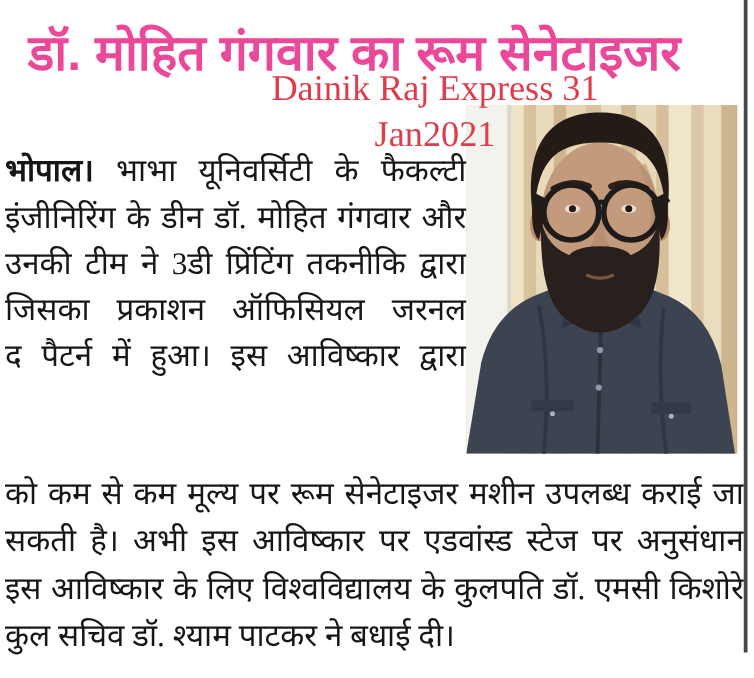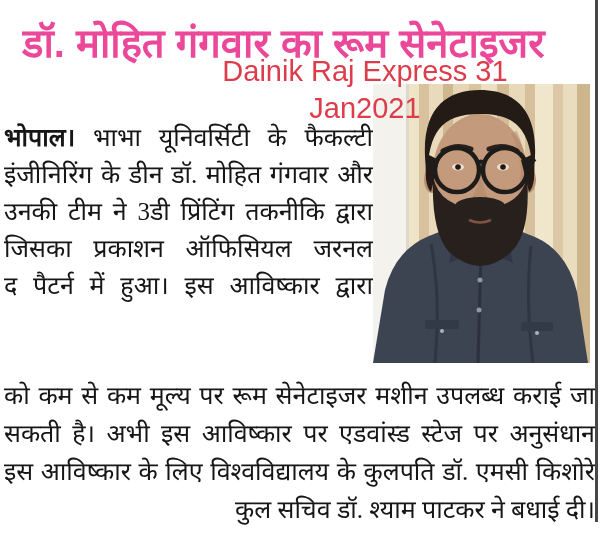--- a/index.html
+++ b/index.html
@@ -7,22 +7,22 @@
     position:relative; width:603px; height:542px; background:#ffffff;
     overflow:hidden; font-family:"Liberation Serif", serif; color:#161616;
   }
   .headline {
     position:absolute; left:6px; top:2px; width:586px; z-index:2;
     font-family:"Liberation Sans", sans-serif;
     font-weight:700; font-size:40px; line-height:51px; color:#ec4899; margin:16px;
   }
   .headline .hl-line { height:51px; overflow:hidden; white-space:nowrap; }
   .watermark {
-    position:absolute; left:203px; top:53px; width:324px; z-index:6;
-    font-family:Liberation Sans, sans-serif;
+    position:absolute; left:186px; top:53px; width:324px; z-index:6;
+    font-family:Liberation Serif, serif;
     font-size:29px; line-height:37px; text-align:center; color:#dd3c4b;
   }
   .photo {
     position:absolute; left:373px; top:84px; width:217px; height:279px; z-index:1;
   }
   .photo svg { display:block; }
   .vline {
     position:absolute; left:595px; top:0px; width:3px; height:522px;
     background:#474747; z-index:3;
   }
@@ -30,21 +30,21 @@
     position:absolute; left:4px; top:119px; width:369px; z-index:2;
     font-size:25px; line-height:37px;
   }
   .body-b {
     position:absolute; left:4px; top:377px; width:591px; z-index:2;
     font-size:25px; line-height:38px;
   }
   .body-a .line { height:37px; overflow:hidden; }
   .body-b .line { height:38px; overflow:hidden; }
   .jl { text-align:justify; text-align-last:justify; }
-  .ll { text-align:right; }
+  .ll { text-align:left; }
   .dl { font-weight:700; }
 </style>
 </head>
 <body>
 
 <div class="page">
 
   <h1 class="headline">
     <div class="hl-line">डॉ. मोहित गंगवार का रूम सेनेटाइजर</div>
   </h1>

